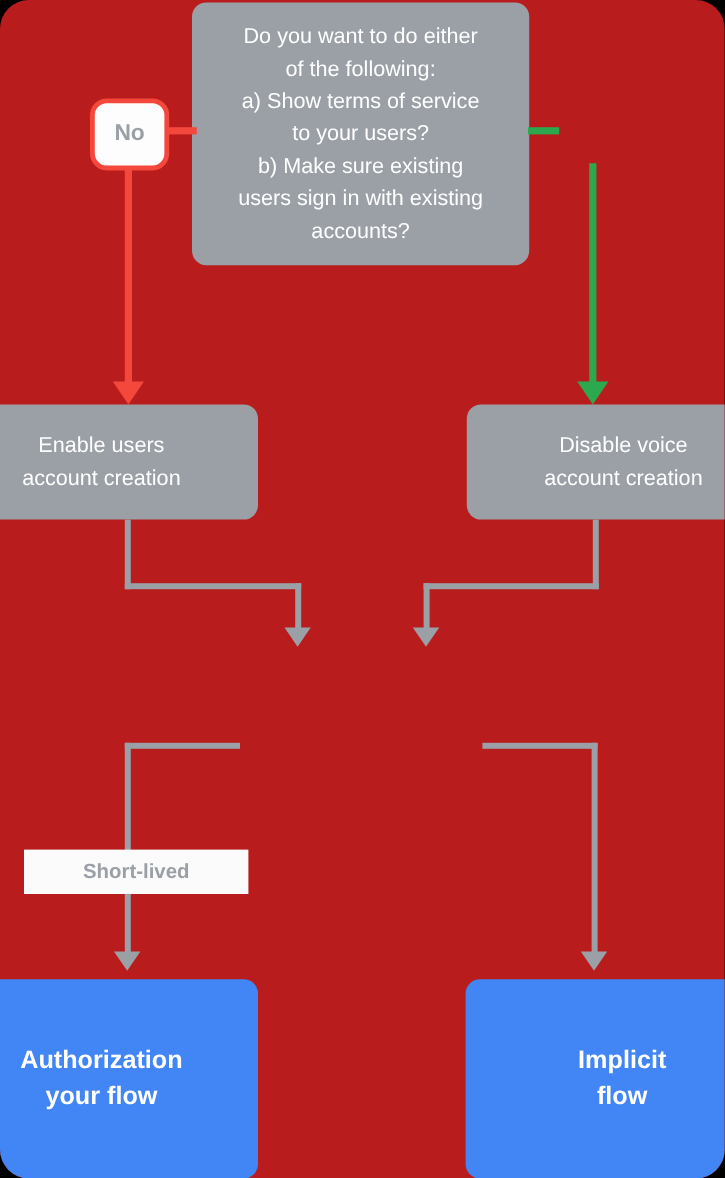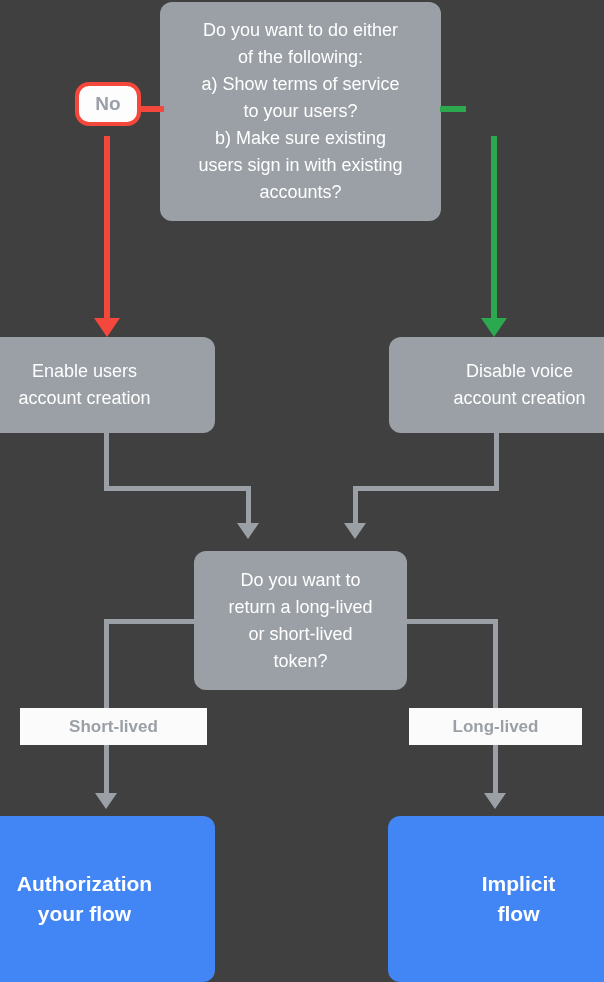--- a/index.html
+++ b/index.html
@@ -7,22 +7,23 @@
     padding: 0;
     background: #000000;
   }
   body {
     font-family: "Liberation Sans", sans-serif;
   }
   #canvas {
     position: relative;
     width: 604px;
     height: 982px;
-    background: #404040;
+    background: #b91c1c;
     overflow: hidden;
+    border-radius: 24px;
   }
   .node {
     position: absolute;
     box-sizing: border-box;
     display: flex;
     align-items: center;
     justify-content: center;
     text-align: center;
     border-radius: 12px;
   }
@@ -104,21 +105,21 @@
 of the following:
 a) Show terms of service
 to your users?
 b) Make sure existing
 users sign in with existing
 accounts?</span>
   </div>
 
   <div class="seg seg-red" style="left:138px; top:106px; width:26px; height:6px;"></div>
 
-  <div class="badge badge-no" style="left:75px; top:82px; width:66px; height:44px;">
+  <div class="badge badge-no" style="left:75px; top:82px; width:66px; height:60px;">
     <span>No</span>
   </div>
 
   <div class="seg seg-red" style="left:104px; top:136px; width:6px; height:183px;"></div>
   <div class="arrowhead arrowhead-red" style="left:94px; top:318px;"></div>
 
   <div class="seg seg-green" style="left:440px; top:106px; width:26px; height:6px;"></div>
 
 
   <div class="seg seg-green" style="left:491px; top:136px; width:6px; height:183px;"></div>
@@ -137,42 +138,33 @@
   <div class="seg" style="left:104px; top:433px; width:5px; height:58px;"></div>
   <div class="seg" style="left:104px; top:486px; width:147px; height:5px;"></div>
   <div class="seg" style="left:246px; top:486px; width:5px; height:38px;"></div>
   <div class="arrowhead" style="left:237px; top:523px;"></div>
 
   <div class="seg" style="left:494px; top:433px; width:5px; height:58px;"></div>
   <div class="seg" style="left:353px; top:486px; width:146px; height:5px;"></div>
   <div class="seg" style="left:353px; top:486px; width:5px; height:38px;"></div>
   <div class="arrowhead" style="left:344px; top:523px;"></div>
 
-  <div class="node node-gray" style="left:194px; top:551px; width:213px; height:139px;">
-    <span class="node-text">Do you want to
-return a long-lived
-or short-lived
-token?</span>
-  </div>
 
   <div class="seg" style="left:104px; top:619px; width:96px; height:5px;"></div>
   <div class="seg" style="left:104px; top:619px; width:5px; height:175px;"></div>
   <div class="arrowhead" style="left:95px; top:793px;"></div>
 
   <div class="edge-label" style="left:20px; top:708px; width:187px; height:37px;">
     <span>Short-lived</span>
   </div>
 
   <div class="seg" style="left:402px; top:619px; width:96px; height:5px;"></div>
   <div class="seg" style="left:493px; top:619px; width:5px; height:175px;"></div>
   <div class="arrowhead" style="left:484px; top:793px;"></div>
 
-  <div class="edge-label" style="left:409px; top:708px; width:173px; height:37px;">
-    <span>Long-lived</span>
-  </div>
 
   <div class="node node-blue" style="left:-46px; top:816px; width:261px; height:166px;">
     <span class="node-text">Authorization
 your flow</span>
   </div>
 
   <div class="node node-blue" style="left:388px; top:816px; width:261px; height:166px;">
     <span class="node-text">Implicit
 flow</span>
   </div>

